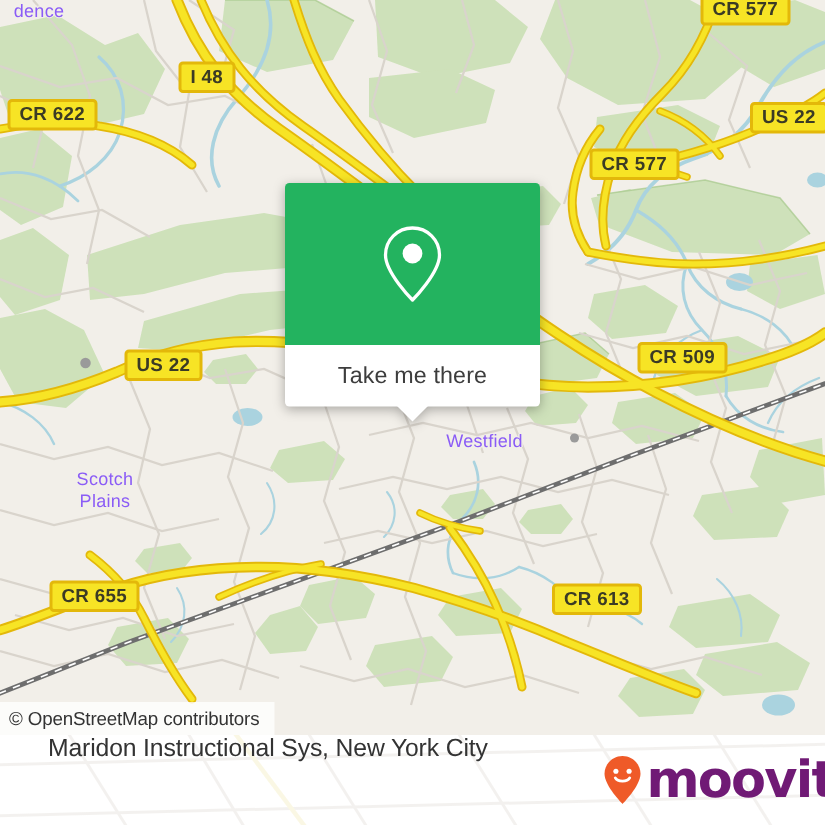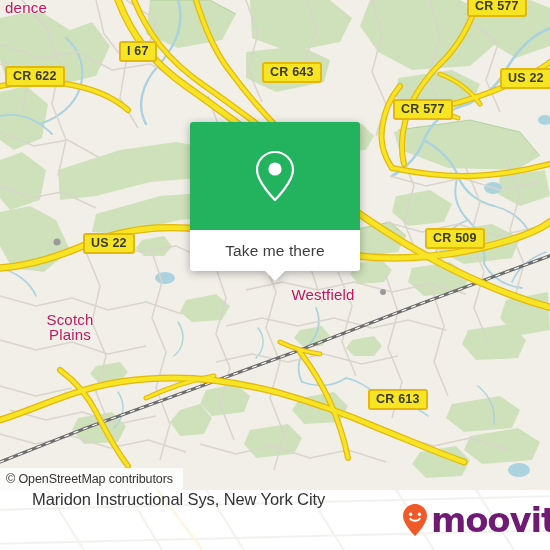--- a/index.html
+++ b/index.html
@@ -70,23 +70,23 @@
     letter-spacing: 0.2px;
     padding: 1px 6px 2px 6px;
     white-space: nowrap;
     line-height: 14px;
     z-index: 25;
   }
 
   
   .place-label {
     position: absolute;
-    color: #be185d;
+    color: #8b5cf6;
     font-family: "Liberation Sans", sans-serif;
-    font-size: 15px;
+    font-size: 12px;
     font-weight: normal;
     letter-spacing: 0.2px;
     text-align: center;
     white-space: pre;
     line-height: 15px;
     z-index: 22;
     text-shadow:
       1px 0 0 rgba(242,239,233,0.9), -1px 0 0 rgba(242,239,233,0.9),
       0 1px 0 rgba(242,239,233,0.9), 0 -1px 0 rgba(242,239,233,0.9);
   }
@@ -401,27 +401,27 @@
       </g>
 
       <g fill="#9a9a9a">
         <circle cx="383" cy="292" r="3"></circle>
         <circle cx="57" cy="242" r="3.5"></circle>
         <circle cx="345" cy="131" r="3"></circle>
       </g>
     </svg>
 
     <div class="shield" style="left:467px; top:-4px;">CR 577</div>
-    <div class="shield" style="left:119px; top:41px;">I 67</div>
-    <div class="shield" style="left:262px; top:62px;">CR 643</div>
+    <div class="shield" style="left:119px; top:41px;">I 48</div>
     <div class="shield" style="left:5px;   top:66px;">CR 622</div>
     <div class="shield" style="left:500px; top:68px;">US 22</div>
     <div class="shield" style="left:393px; top:99px;">CR 577</div>
     <div class="shield" style="left:425px; top:188px;margin-top:40px;">CR 509</div>
     <div class="shield" style="left:83px;  top:233px;">US 22</div>
+    <div class="shield" style="left:33px;  top:387px;">CR 655</div>
     <div class="shield" style="left:368px; top:389px;">CR 613</div>
 
     <div class="place-label" style="left:0px;   top:0px;   width:52px;">dence</div>
     <div class="place-label" style="left:278px; top:287px; width:90px;">Westfield</div>
     <div class="place-label" style="left:30px;  top:312px; width:80px;">Scotch
 Plains</div>
 
     <div class="popup-card">
       <div class="popup-head">
         <svg class="popup-pin-icon" viewBox="0 0 46 54">

